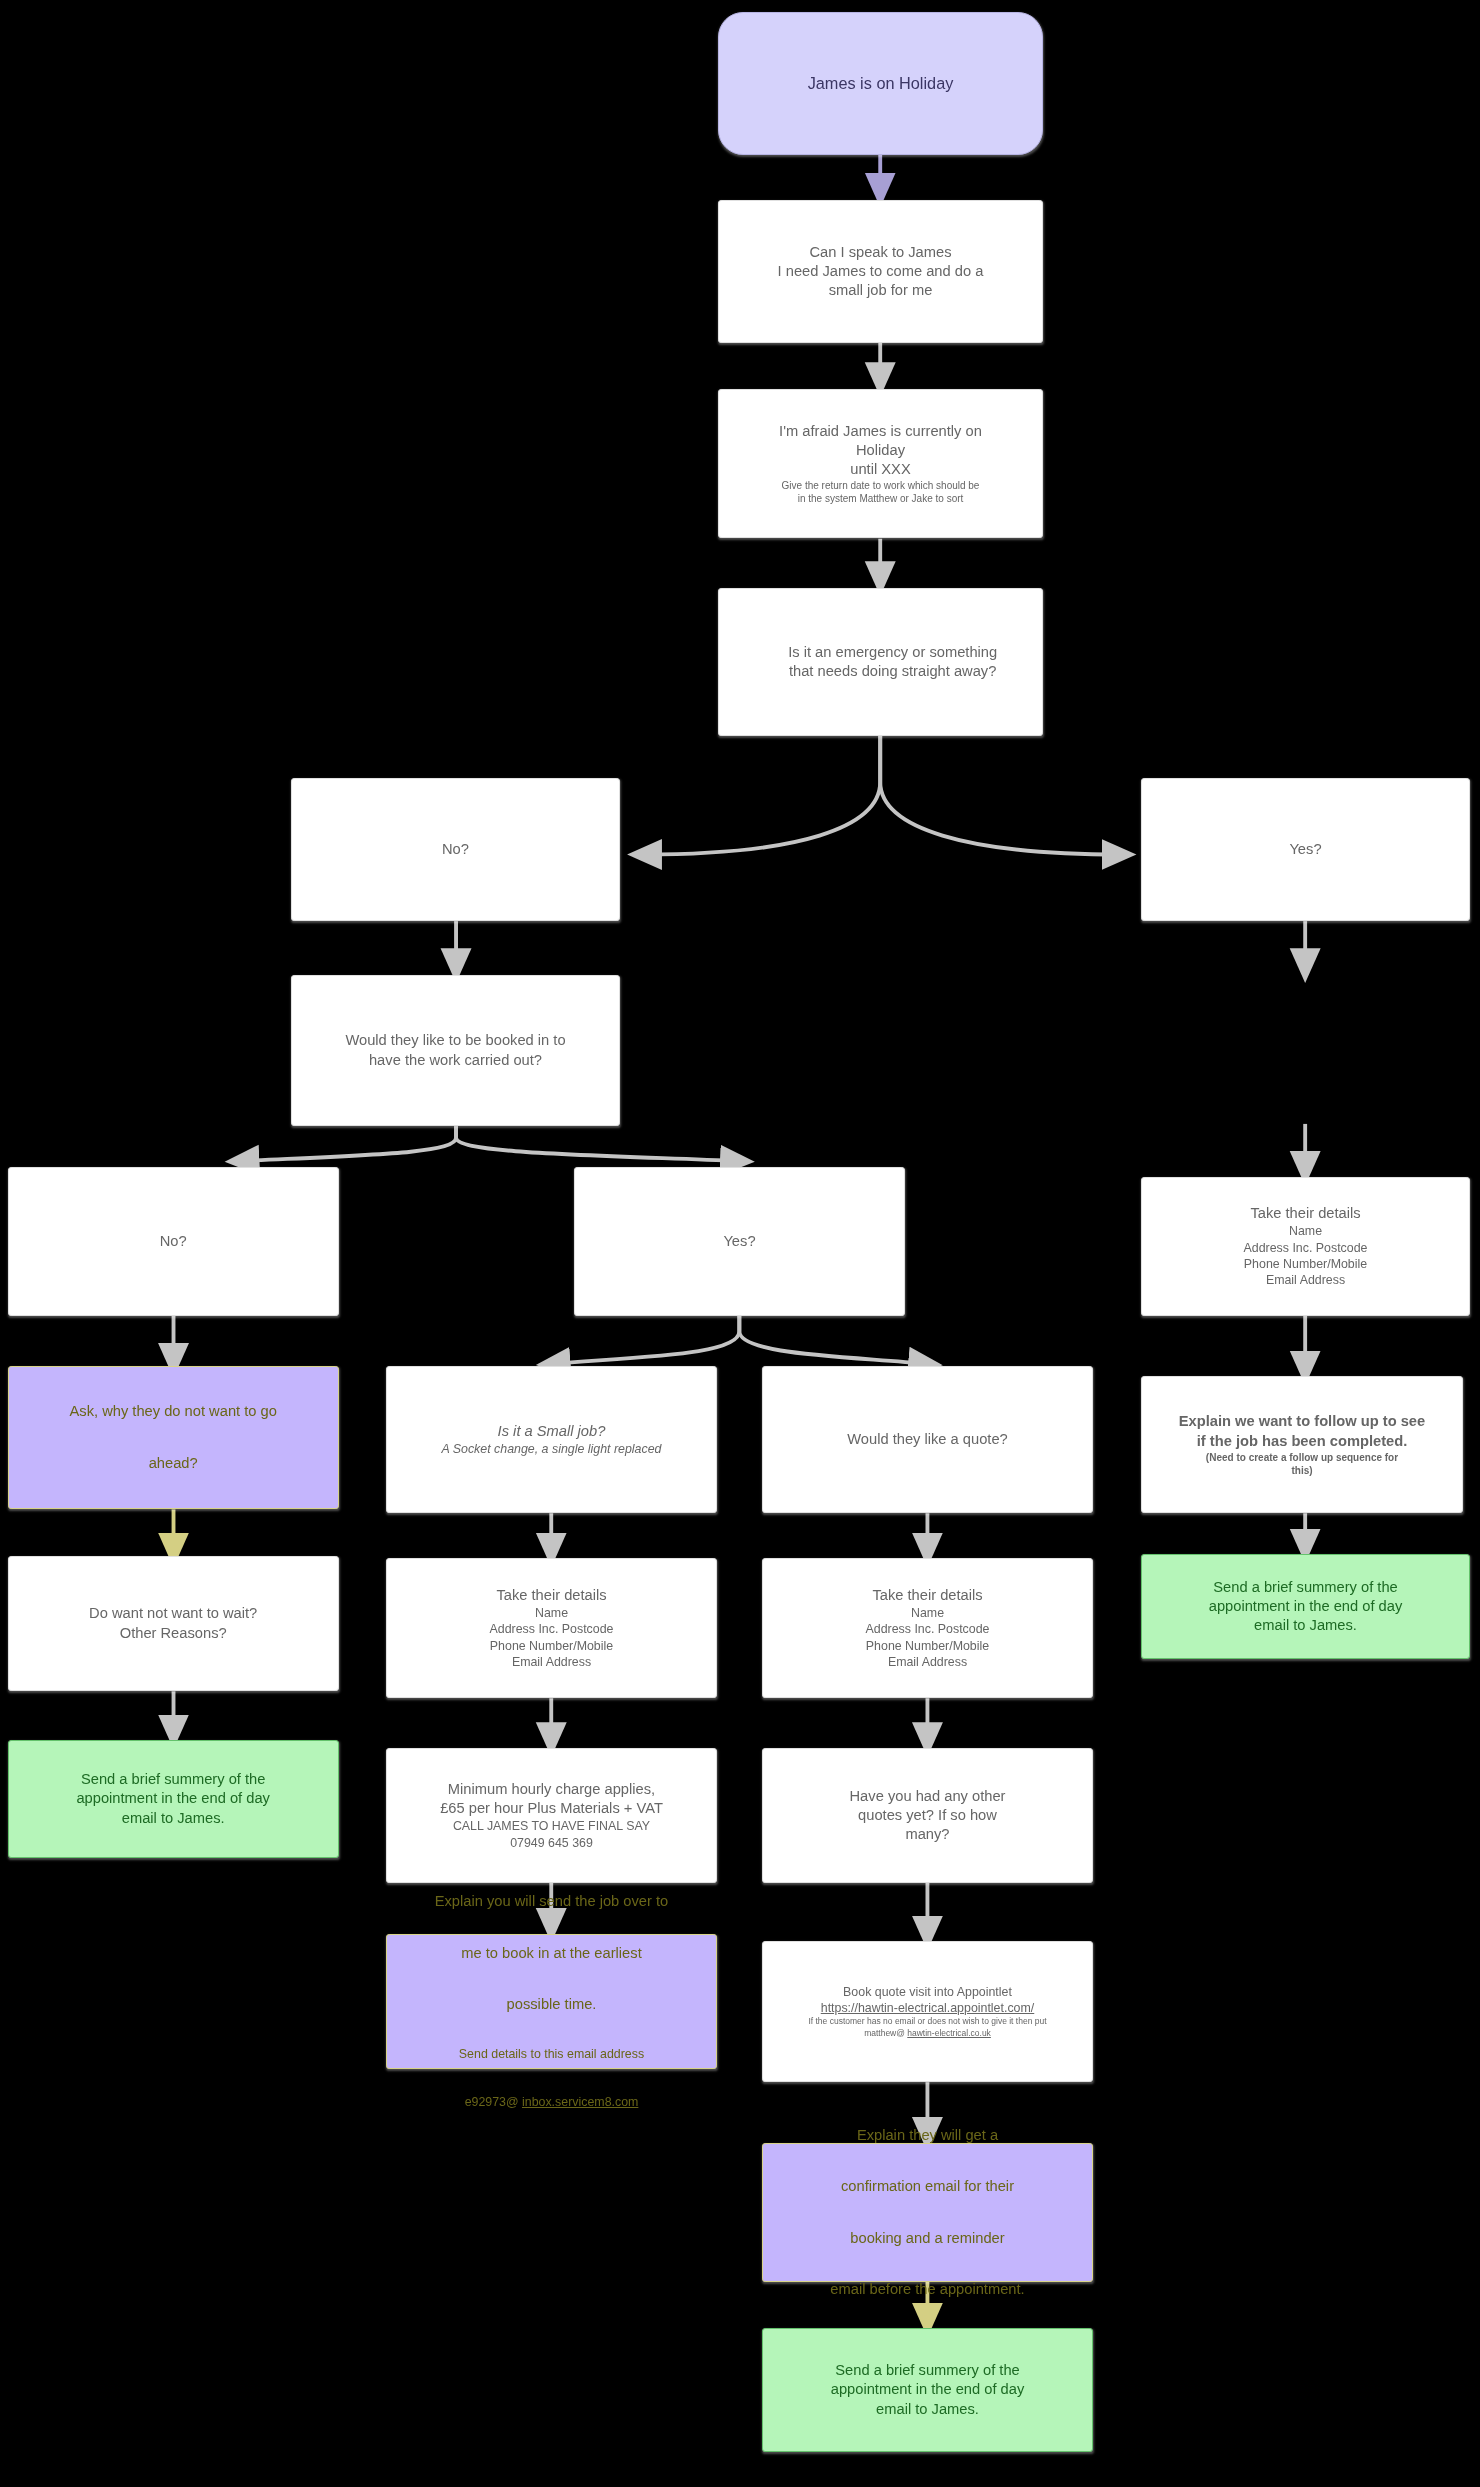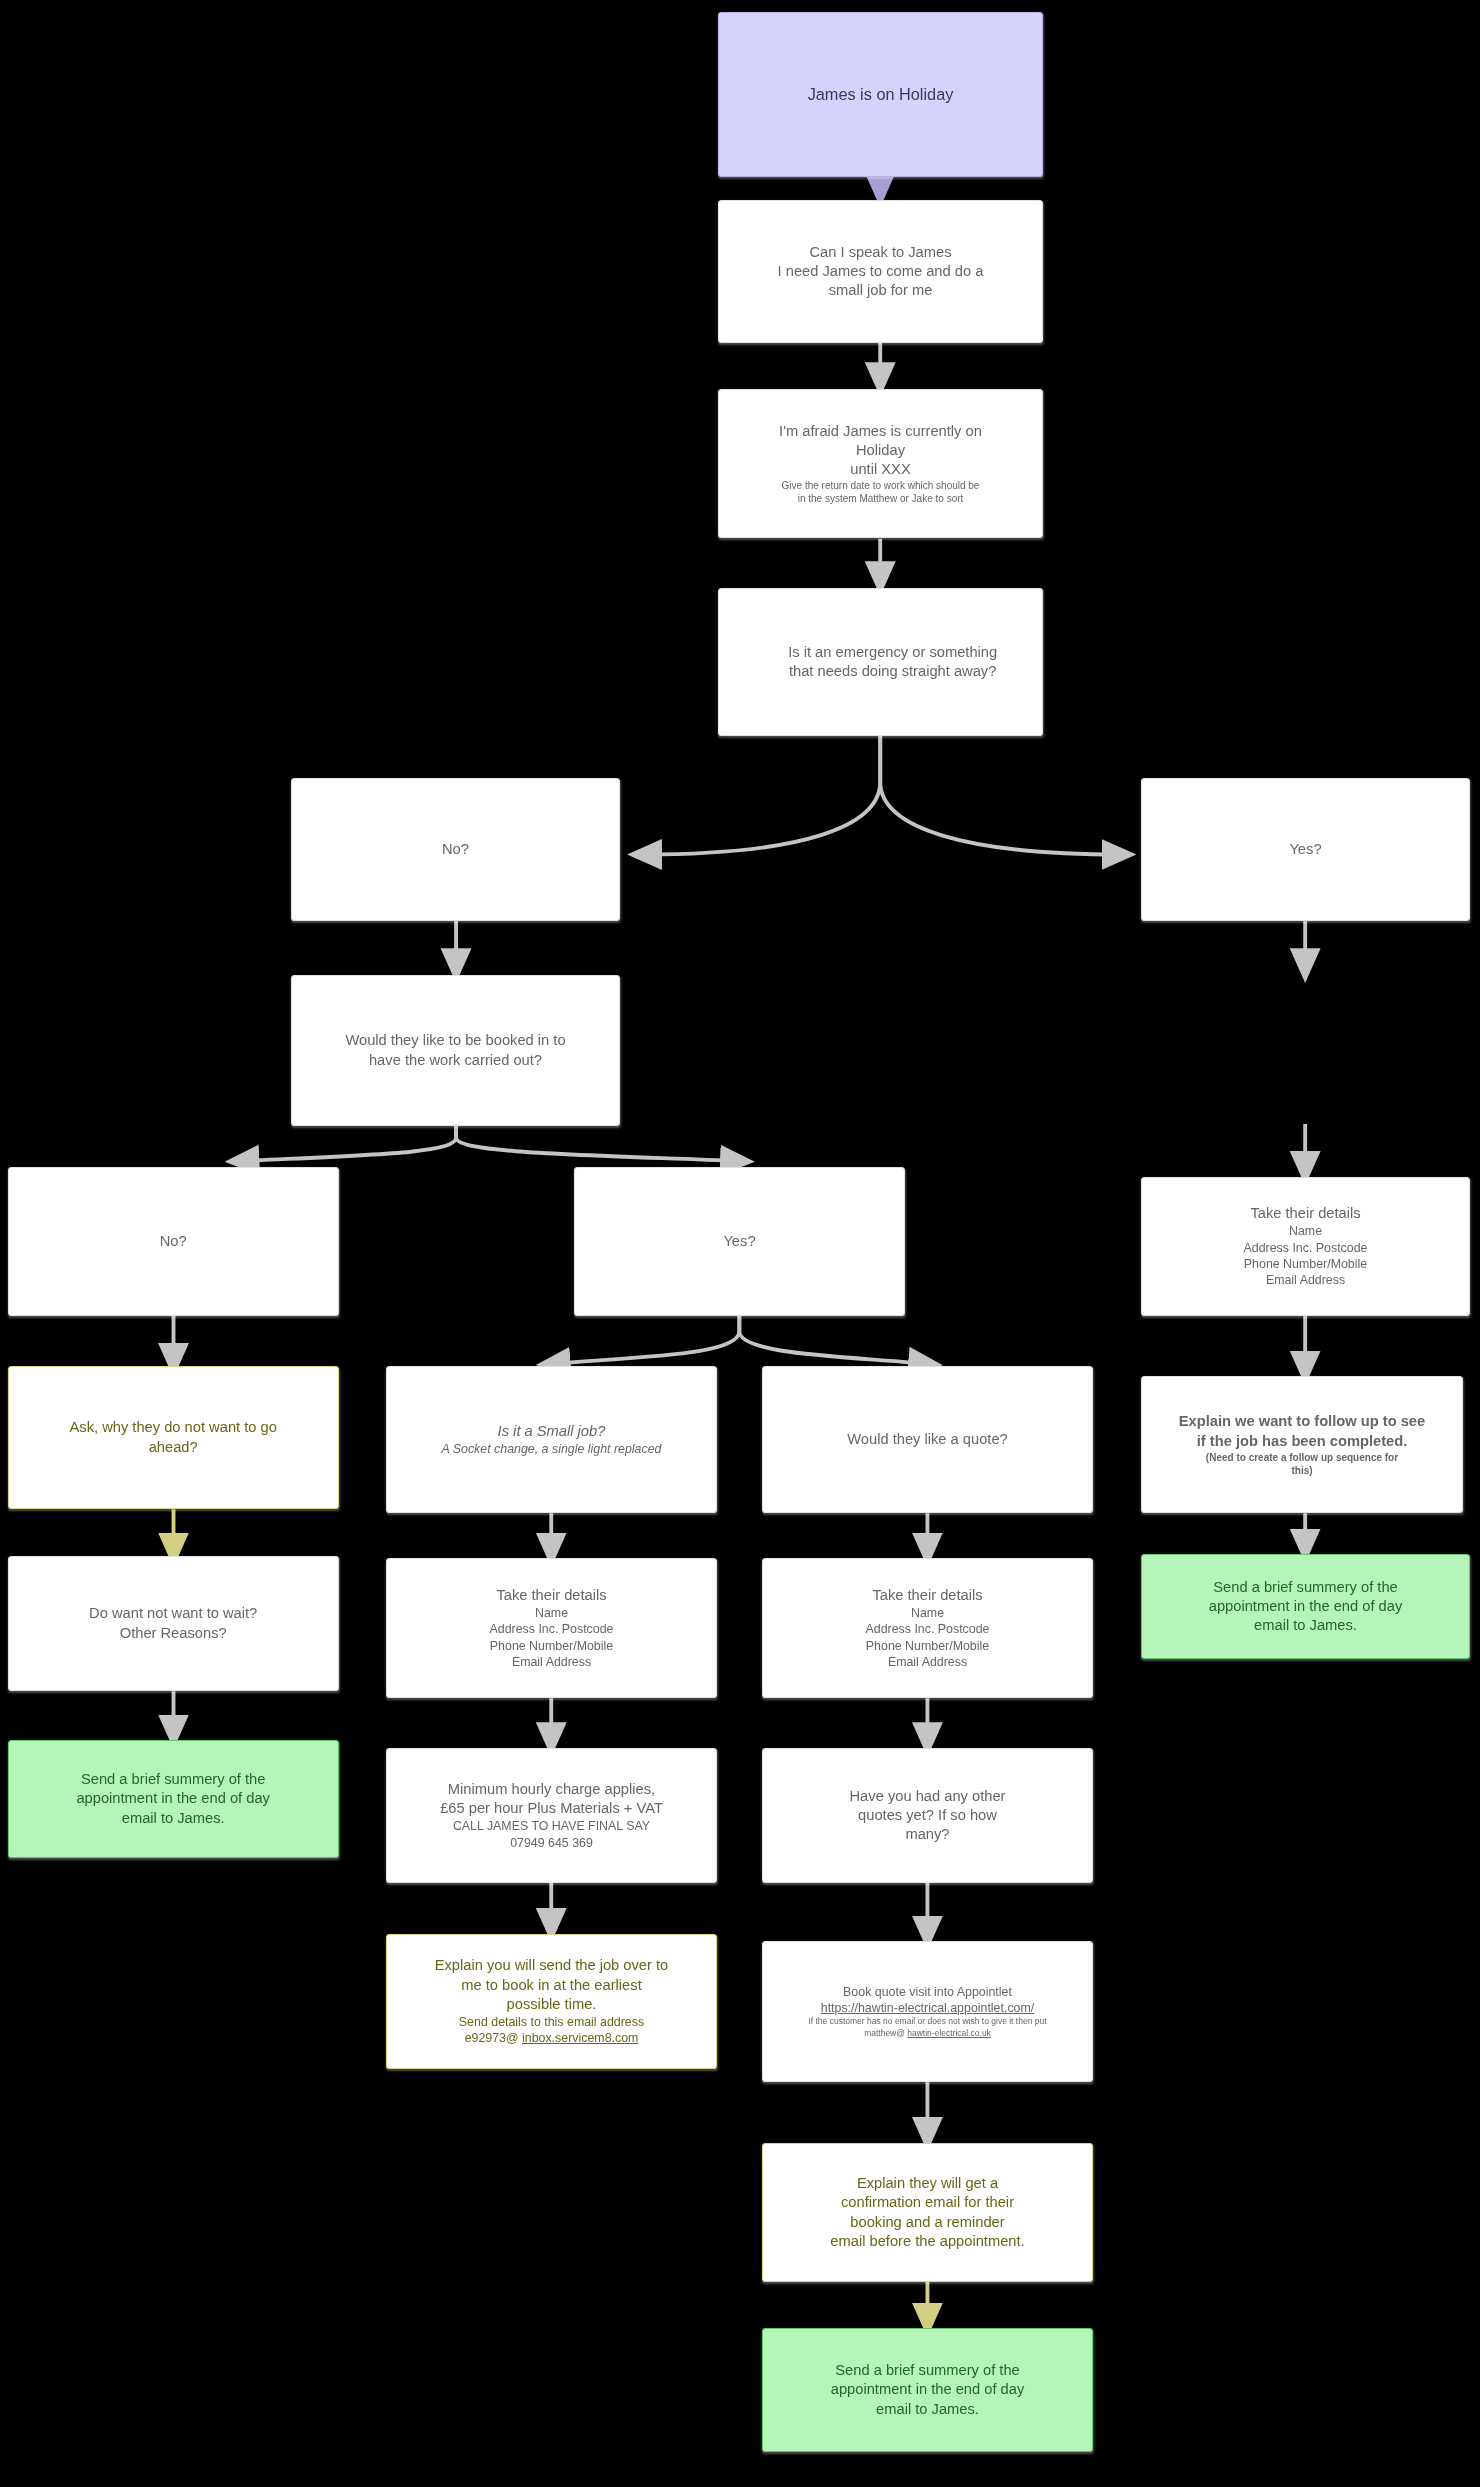--- a/index.html
+++ b/index.html
@@ -46,23 +46,24 @@
     color: #666666;
   }
   
   .n-lav {
     background: #d5d2fb;
     border: 0.8px solid #b7b4e4;
     color: #3b3664;
   }
   
   .n-yellow {
-    background: #ffffff;
+    background: #c4b5fd;
     border: 0.8px solid #d8d387;
     color: #6a6618;
+    gap: 32px;
   }
   
   .n-green {
     background: #b5f5b9;
     border: 0.8px solid #64c26c;
     color: #1d6b24;
   }
   .t-lg  { font-size: 16.3px; line-height: 1.30; }
   .t-md  { font-size: 14.7px; line-height: 1.30; }
   .t-sm  { font-size: 12.4px; line-height: 1.32; }
@@ -131,21 +132,21 @@
       <path d="M712,2432 L712,2490" stroke="#c4c4c4" marker-end="url(#ah-grey)"></path>
 
       <path d="M1198,2432 L1198,2500" stroke="#c4c4c4" marker-end="url(#ah-grey)"></path>
 
       <path d="M1198,2690 L1198,2760" stroke="#c4c4c4" marker-end="url(#ah-grey)"></path>
 
       <path d="M1198,2948 L1198,3000" stroke="#d4cf83" marker-end="url(#ah-yellow)"></path>
     </g>
   </svg>
 
-  <div class="node n-lav" style="left:718px; top:11.6px; width:325px; height:165px;">
+  <div class="node n-lav" style="left:718px; top:11.6px; width:325px; height:143px;border-radius:25px;">
     <span class="ln t-lg">James is on Holiday</span>
   </div>
 
   <div class="node n-white" style="left:718px; top:200px; width:325px; height:143px;">
     <span class="ln t-md">Can I speak to James</span>
     <span class="ln t-md">I need James to come and do a</span>
     <span class="ln t-md">small job for me</span>
   </div>
 
   <div class="node n-white" style="left:718px; top:389px; width:325px; height:149px;">

